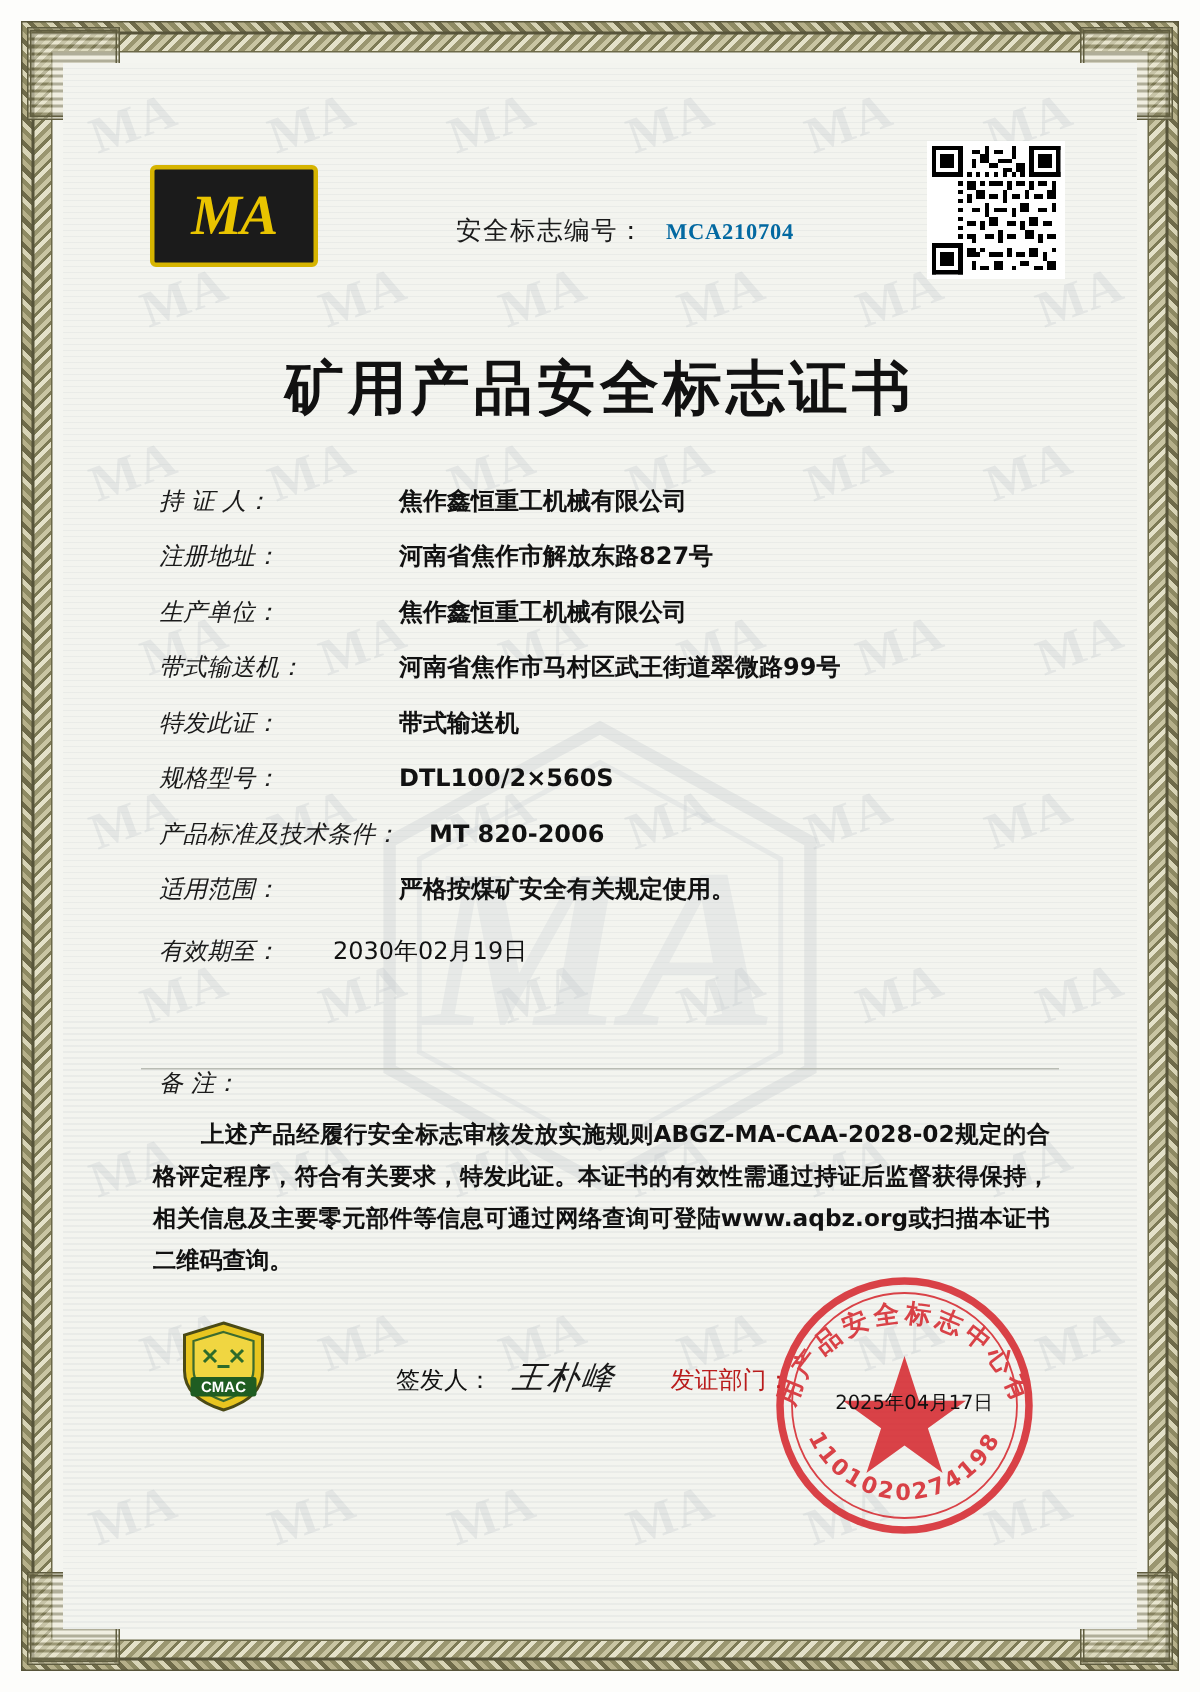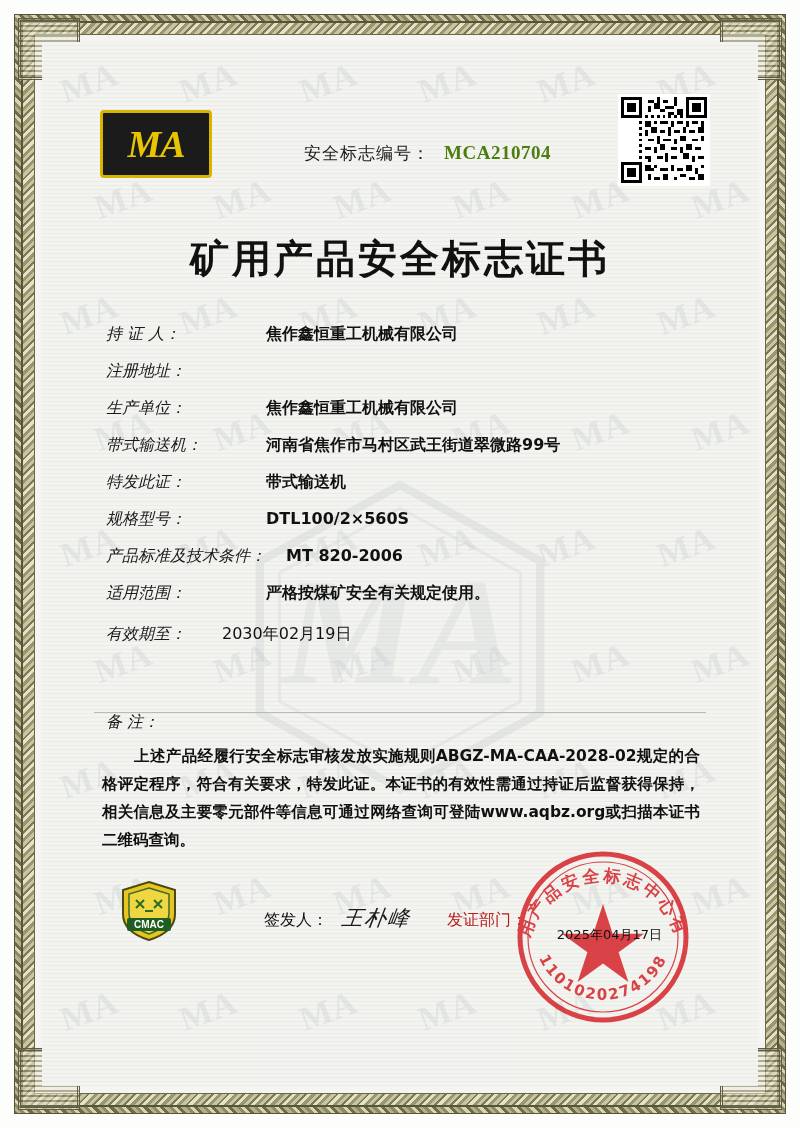--- a/index.html
+++ b/index.html
@@ -168,23 +168,23 @@
     gap: 14px;
   }
   .cert-no-label {
     font-size: 17px;
     color: #1a1a1a;
     letter-spacing: 1px;
     font-family: "DejaVu Sans", sans-serif;
   }
   .cert-no-value {
     font-family: "Liberation Serif", "DejaVu Serif", serif;
-    font-size: 19px;
+    font-size: 15px;
     font-weight: bold;
-    color: #4d7c0f;
+    color: #0369a1;
     letter-spacing: .5px;
   }
 
   .qr {
     position: absolute;
     right: 48px;
     top: 52px;
     width: 92px;
     height: 92px;
     background: #fff;
@@ -559,20 +559,21 @@
 
     <div class="fields">
 
       <div class="field-row">
         <span class="fld-label">持 证 人：</span>
         <span class="fld-value">焦作鑫恒重工机械有限公司</span>
       </div>
 
       <div class="field-row">
         <span class="fld-label">注册地址：</span>
+        <span class="fld-value">河南省焦作市解放东路827号</span>
       </div>
 
       <div class="field-row">
         <span class="fld-label">生产单位：</span>
         <span class="fld-value">焦作鑫恒重工机械有限公司</span>
       </div>
 
       <div class="field-row">
         <span class="fld-label">带式输送机：</span>
         <span class="fld-value">河南省焦作市马村区武王街道翠微路99号</span>

